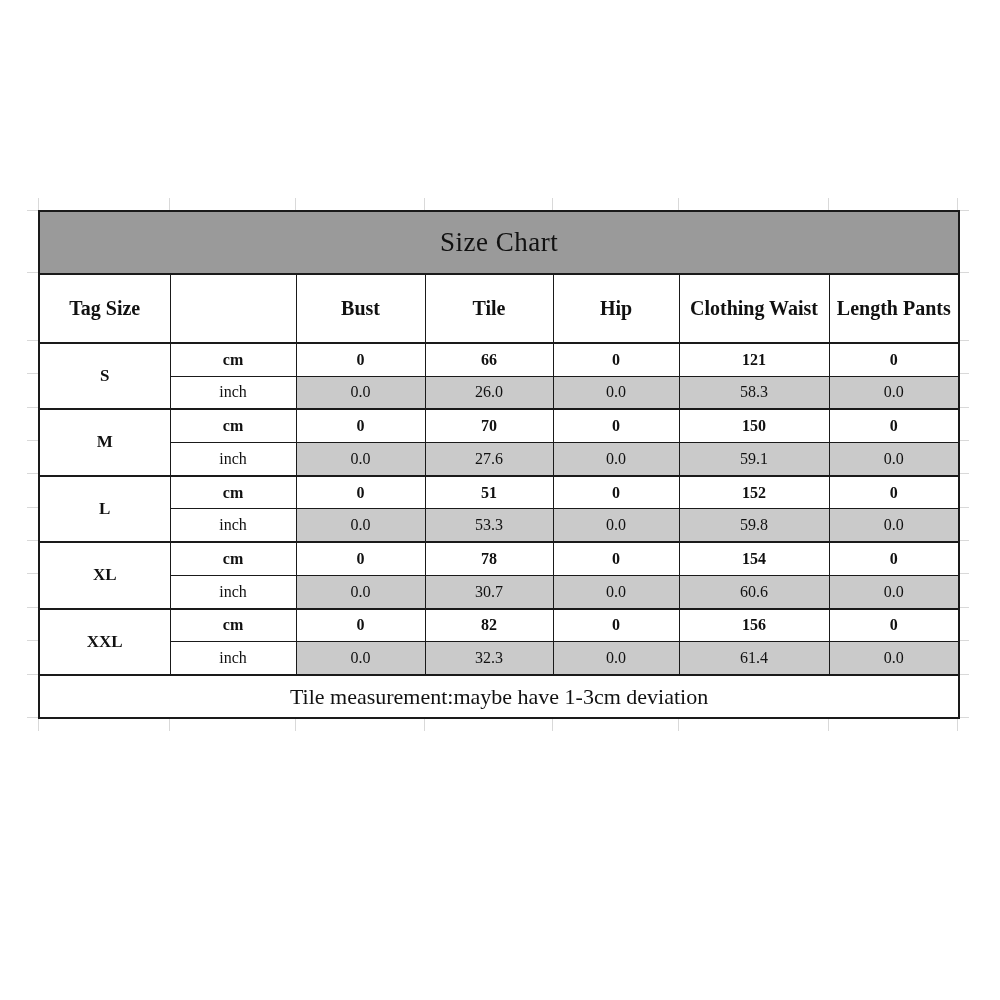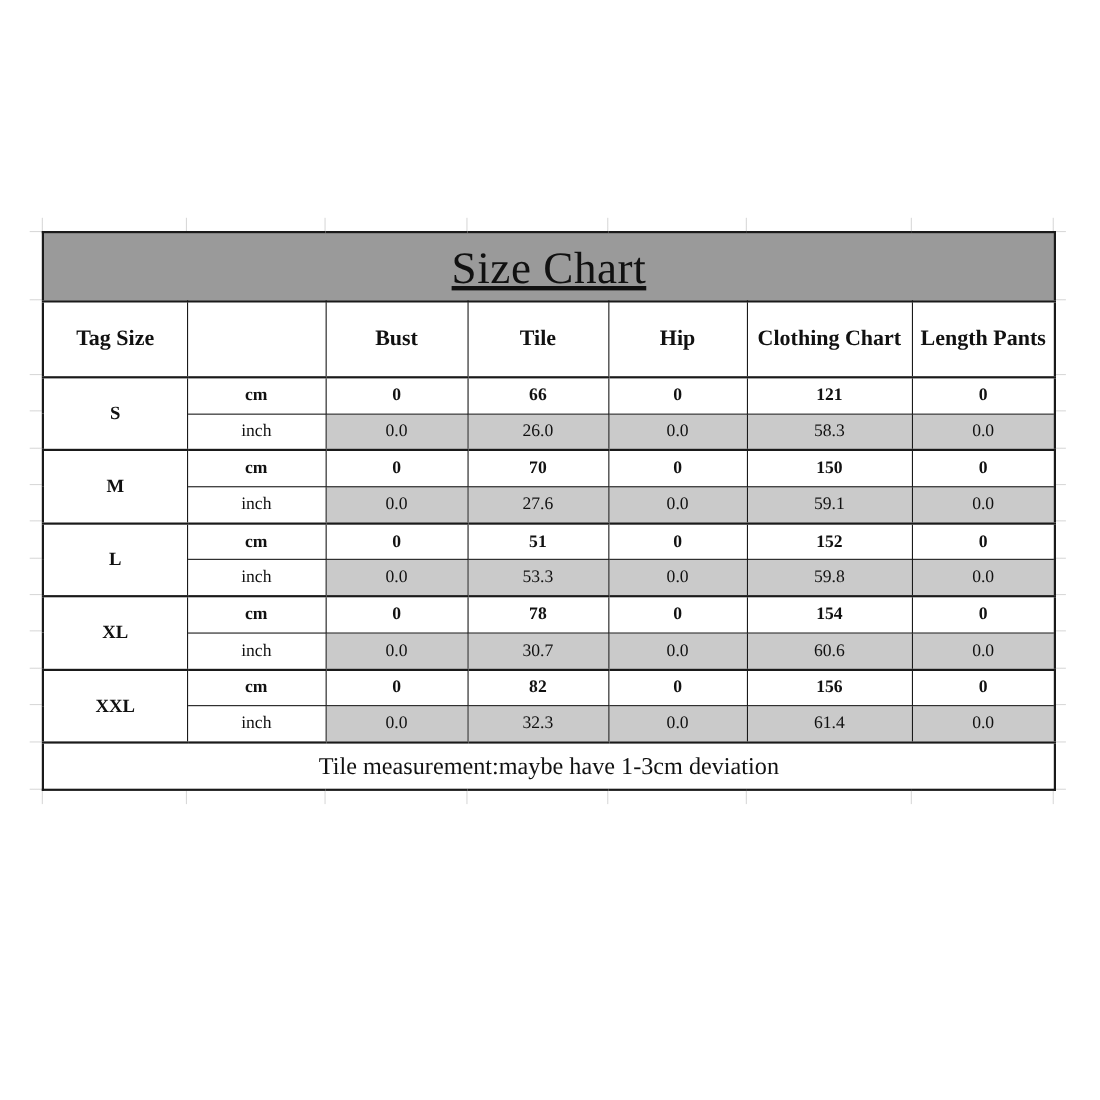--- a/index.html
+++ b/index.html
@@ -77,24 +77,23 @@
     text-align: center;
     vertical-align: middle;
     padding: 0 2px;
     font-size: 16px;
     overflow: hidden;
     white-space: nowrap;
   }
   .title-cell {
     height: 59px;
     background: var(--title-bg);
-    font-size: 41px;
+    font-size: 27px;
     letter-spacing: 0.5px;
     border-bottom: 2px solid var(--border-col);
-    text-decoration: underline;
   }
   .header-row td {
     height: 64px;
     font-weight: bold;
     font-size: 20px;
     border-bottom: 2px solid var(--border-col);
   }
   .cm-row td, .inch-row td { height: 31px; }
   .cm-row td { border-bottom: 1px solid var(--border-col); font-weight: bold; }
   .inch-row td { border-bottom: 2px solid var(--border-col); }
@@ -127,21 +126,21 @@
   <tbody>
     <tr class="title-row">
       <td class="title-cell" colspan="7">Size Chart</td>
     </tr>
     <tr class="header-row">
       <td>Tag Size</td>
       <td></td>
       <td>Bust</td>
       <td>Tile</td>
       <td>Hip</td>
-      <td>Clothing Chart</td>
+      <td>Clothing Waist</td>
       <td>Length Pants</td>
     </tr>
 
     <tr class="cm-row">
       <td class="size-cell" rowspan="2">S</td>
       <td class="unit">cm</td>
       <td class="val">0</td>
       <td class="val">66</td>
       <td class="val">0</td>
       <td class="val">121</td>

